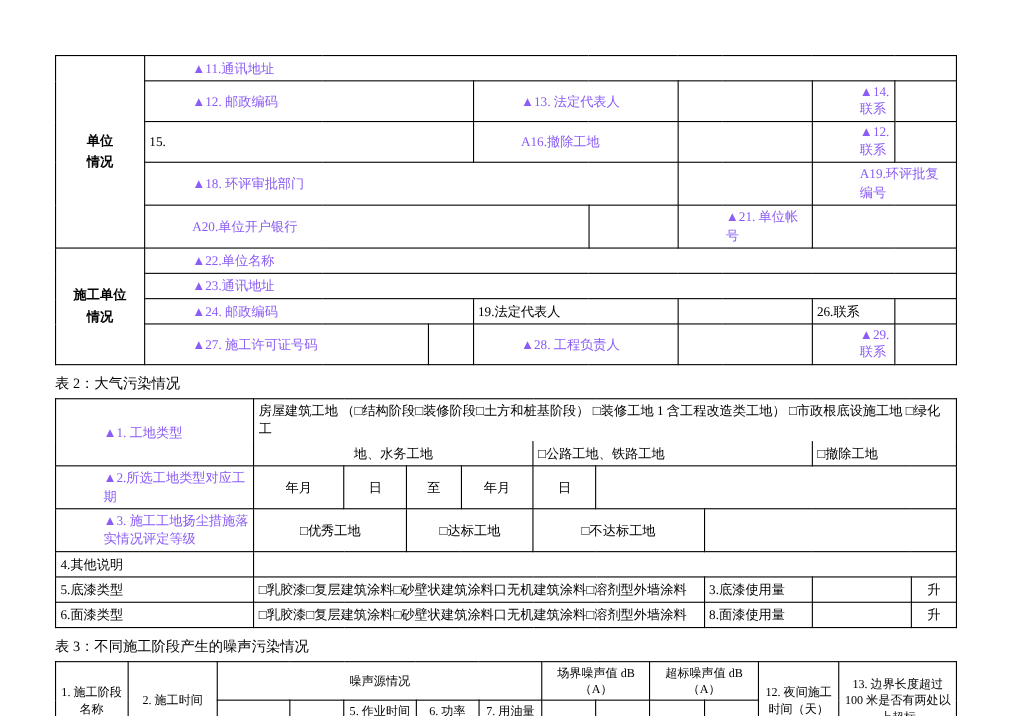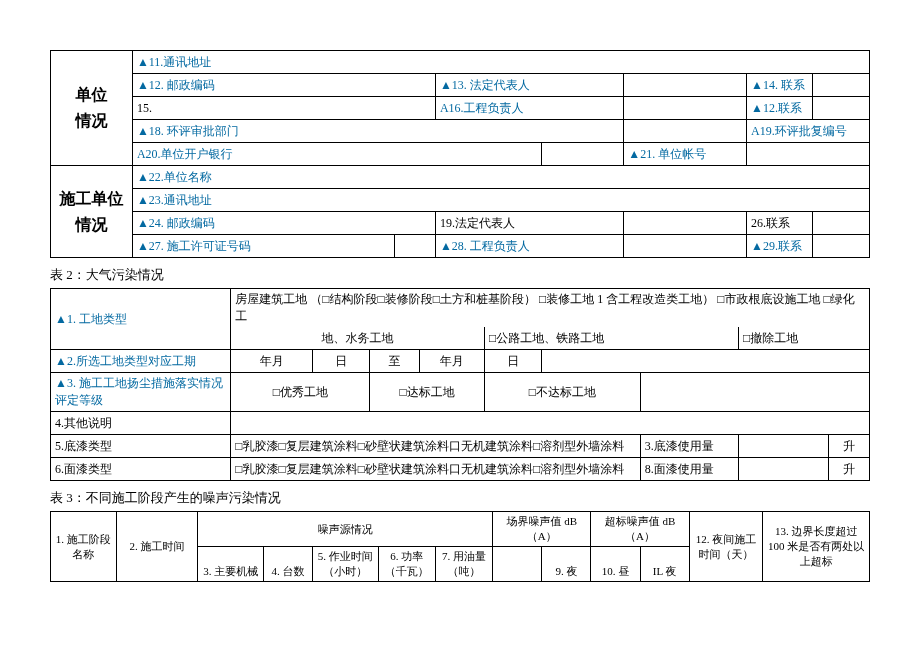--- a/index.html
+++ b/index.html
@@ -20,26 +20,26 @@
       padding: 2px 4px;
       height: 18px;
       vertical-align: middle;
       font-weight: normal;
     }
     .section-title {
       font-size: 13px;
       font-weight: normal;
       margin: 0 0 4px 0;
     }
-    .red { color: #0369a1; }
+    .red { color: #8b5cf6; padding-left: 43px; }
     .center { text-align: center; }
     .vlabel {
       text-align: center;
       font-weight: bold;
-      font-size: 16px;
+      font-size: 12px;
       line-height: 1.6;
     }
     .nb-top { border-top: none !important; }
     .nb-left { border-left: none !important; }
     .small { font-size: 11px; }
   </style>
 </head>
 <body>
 
 <table>
@@ -63,21 +63,21 @@
   </tr>
   <tr>
     <td colspan="3" class="red">▲12. 邮政编码</td>
     <td colspan="2" class="red">▲13. 法定代表人</td>
     <td colspan="2"></td>
     <td class="red">▲14. 联系</td>
     <td></td>
   </tr>
   <tr>
     <td colspan="3">15.</td>
-    <td colspan="2" class="red">A16.工程负责人</td>
+    <td colspan="2" class="red">A16.撤除工地</td>
     <td colspan="2"></td>
     <td class="red">▲12.联系</td>
     <td></td>
   </tr>
   <tr>
     <td colspan="5" class="red">▲18. 环评审批部门</td>
     <td colspan="2"></td>
     <td colspan="2" class="red">A19.环评批复编号</td>
   </tr>
   <tr>

